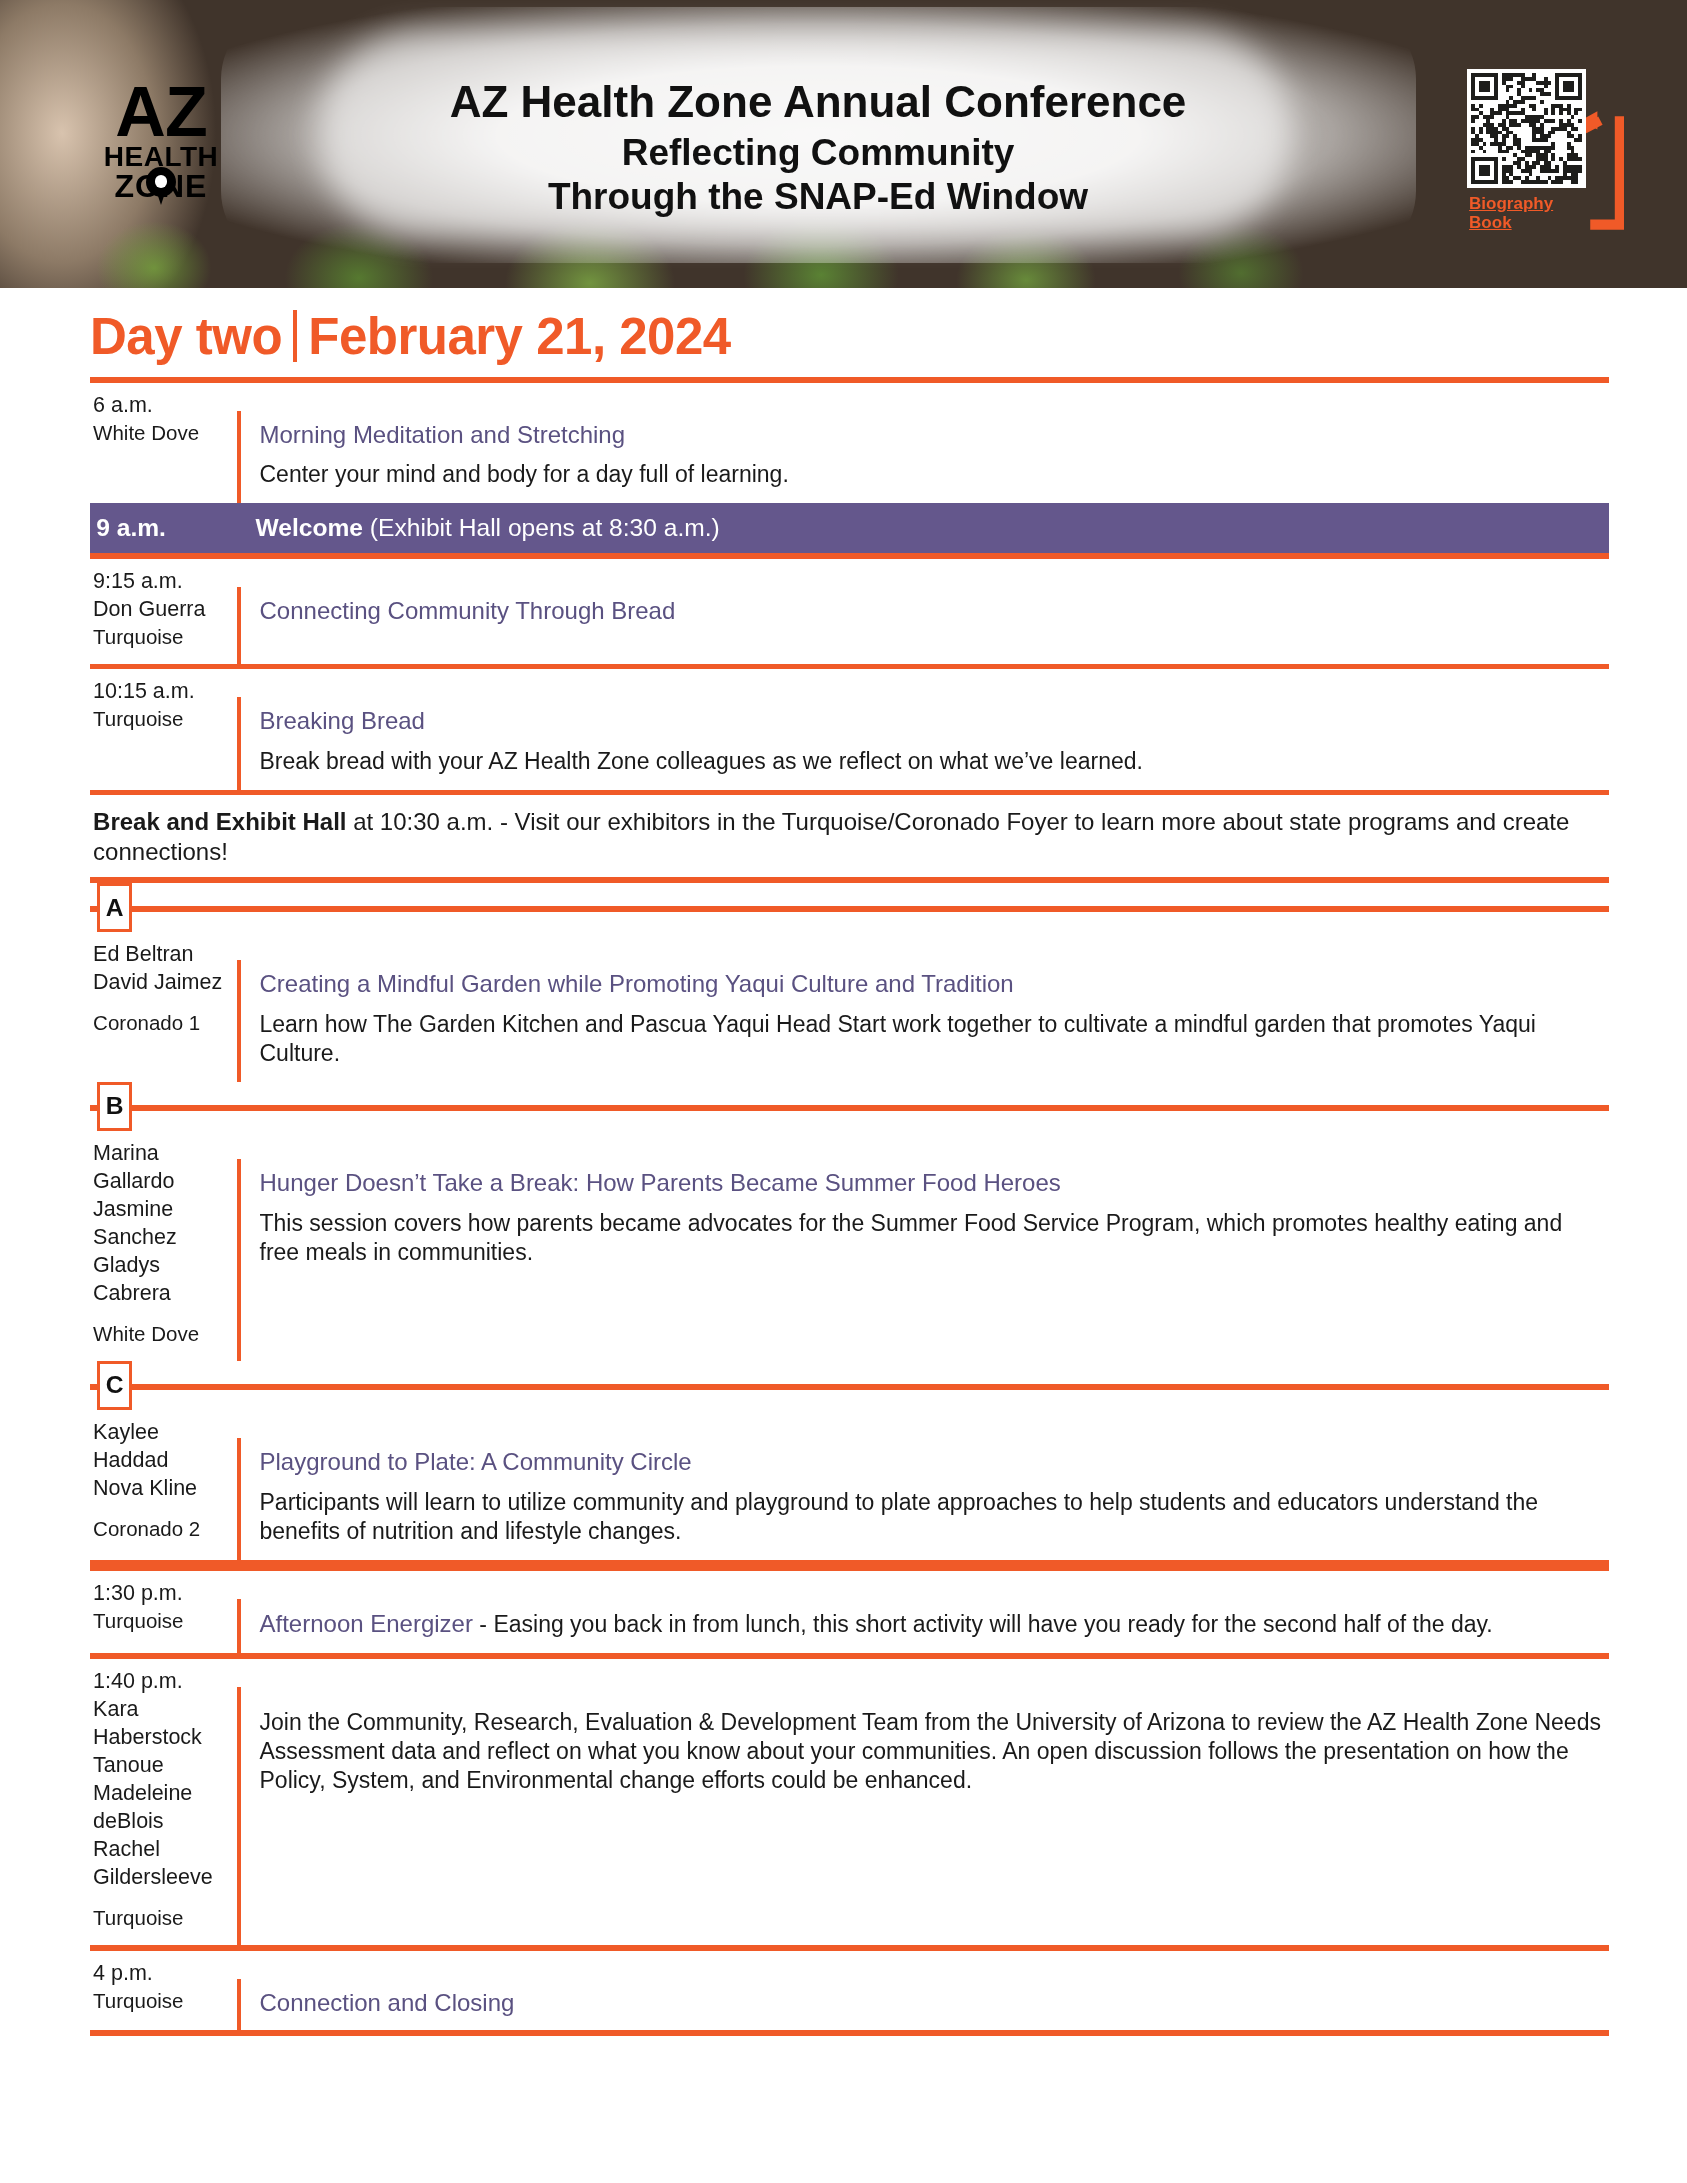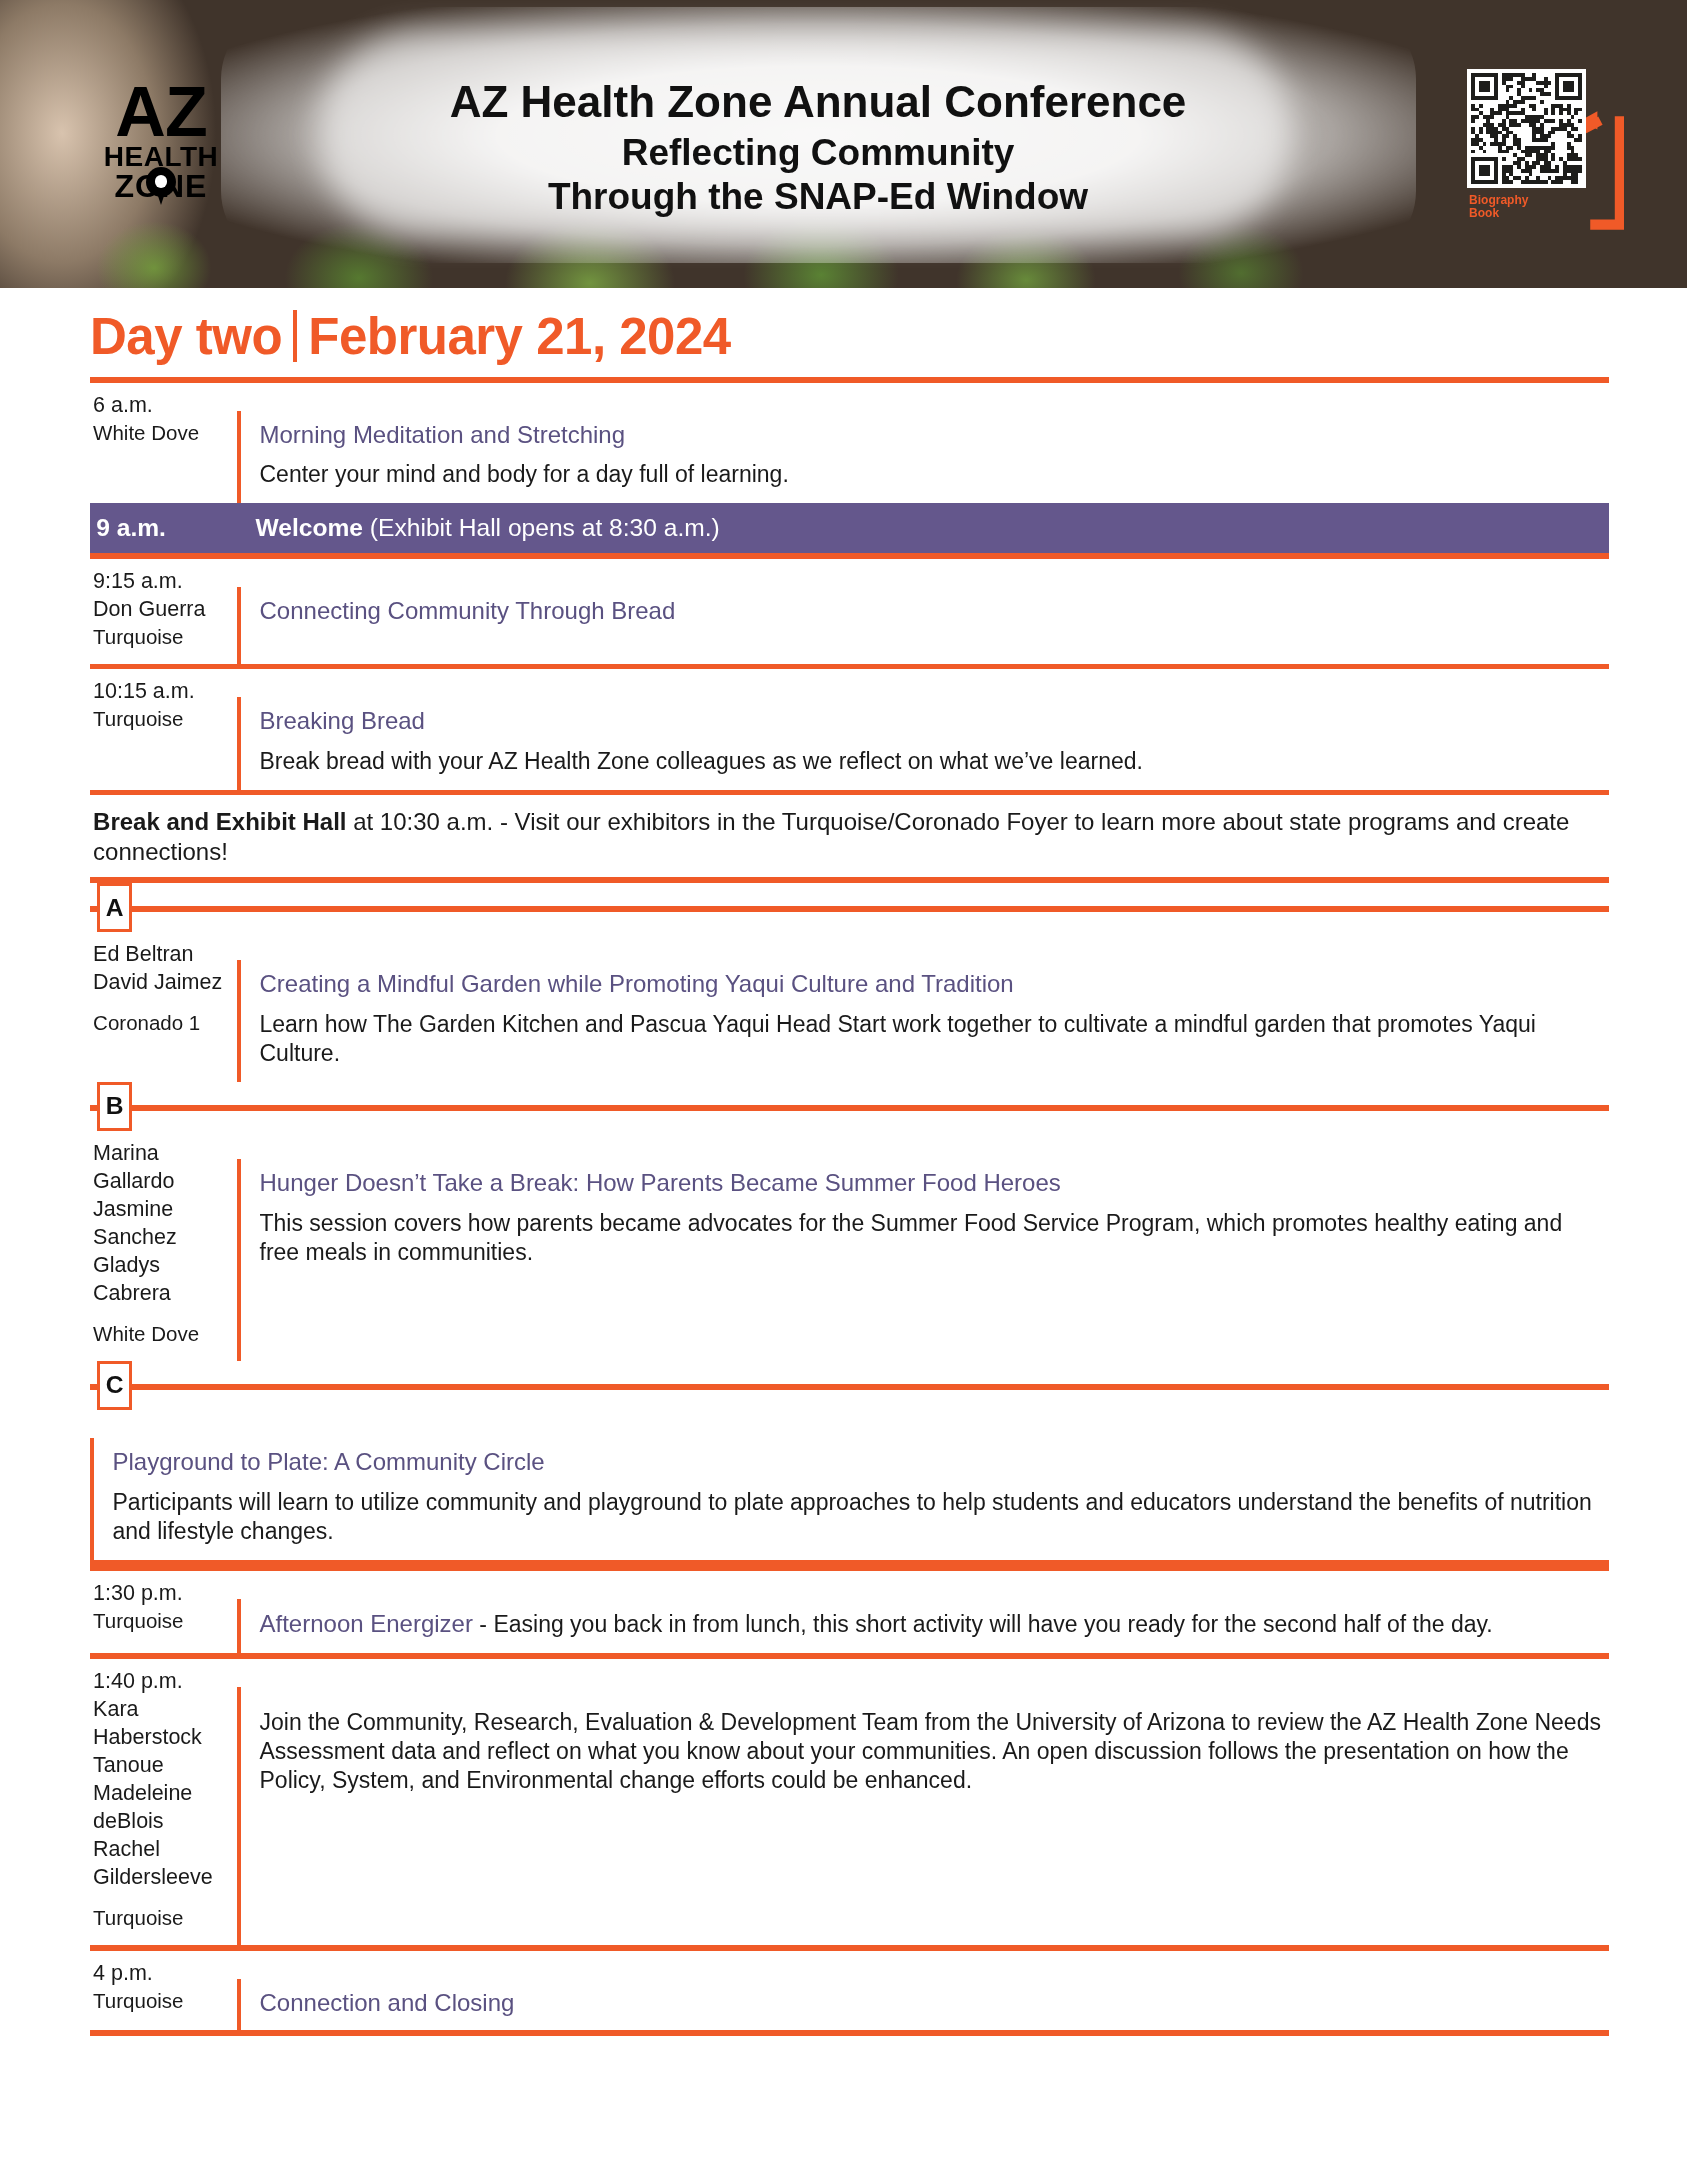--- a/index.html
+++ b/index.html
@@ -102,21 +102,21 @@
   }
   .ht-1 { font-size: 44px; font-weight: 700; line-height: 1.12; }
   .ht-2 { font-size: 37px; font-weight: 600; line-height: 1.18; margin-top: 5.1px; }
   .ht-3 { font-size: 37px; font-weight: 600; line-height: 1.18; }
 
   
   .qr-block { position:absolute; left: 1467px; top: 69px; width: 154px; height: 190px; }
   .qr-white { position:absolute; left:0; top:0; width:119px; height:119px; background:#fff; padding:4.1px; }
   .qr-grid { width:111px; height:111px; display:grid; grid-template-columns: repeat(29, 1fr); grid-template-rows: repeat(29, 1fr); }
   .qr-grid i { background:#1d1d1b; }
-  .qr-caption { position:absolute; left:2.1px; top:125px; width:118px; color:#F05A28; font-weight:700; font-size:12px; line-height:1.12; }
+  .qr-caption { position:absolute; left:2.1px; top:125px; width:118px; color:#F05A28; font-weight:700; font-size:17px; line-height:1.12;text-decoration:underline; }
   .qr-arrow { position:absolute; left:113px; top:40px; width:44px; height:123px; }
 
   
   .day-row {
     position:absolute; left: 90px; top: 307px; width: 1518px;
     display:flex; align-items: baseline; color:#F05A28;
   }
   .day-label { font-size: 51px; font-weight: 700; letter-spacing:-0.5px; }
   .day-sep { width:3.6px; background:#F05A28; align-self:stretch; margin: 3.1px 11.3px 4.1px 11.3px; }
   .day-date { font-size: 51px; font-weight: 700; letter-spacing:-0.5px; }
@@ -1150,20 +1150,25 @@
         <div class="sess-title">Hunger Doesn’t Take a Break: How Parents Became Summer Food Heroes</div>
         <div class="sess-desc">This session covers how parents became advocates for the Summer Food Service Program, which promotes healthy eating and free meals in communities.</div>
       </div>
     </div>
     <div class="badge-rule">
       <div class="bar"></div>
       <div class="stub"></div>
       <div class="badge">C</div>
     </div>
     <div class="row">
+      <div class="col-left">
+        <div class="person">Kaylee Haddad</div>
+        <div class="person">Nova Kline</div>
+        <div class="room">Coronado 2</div>
+      </div>
       <div class="col-right">
         <div class="sess-title">Playground to Plate: A Community Circle</div>
         <div class="sess-desc">Participants will learn to utilize community and playground to plate approaches to help students and educators understand the benefits of nutrition and lifestyle changes.</div>
       </div>
     </div>
     <div class="rule"></div>
     <div class="rule"></div>
     <div class="row">
       <div class="col-left">
         <div class="time">1:30 p.m.</div>

